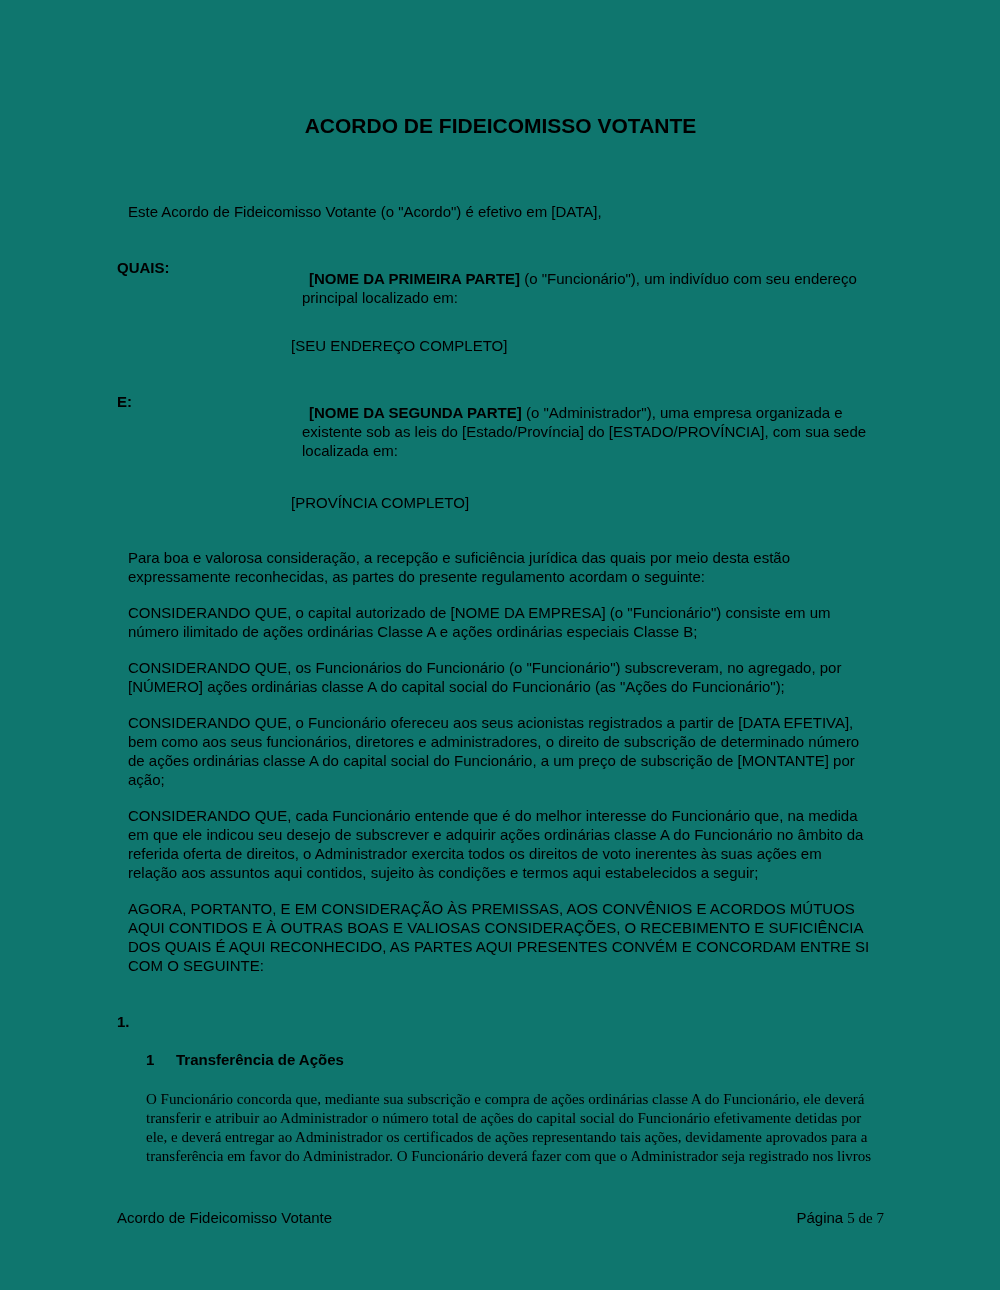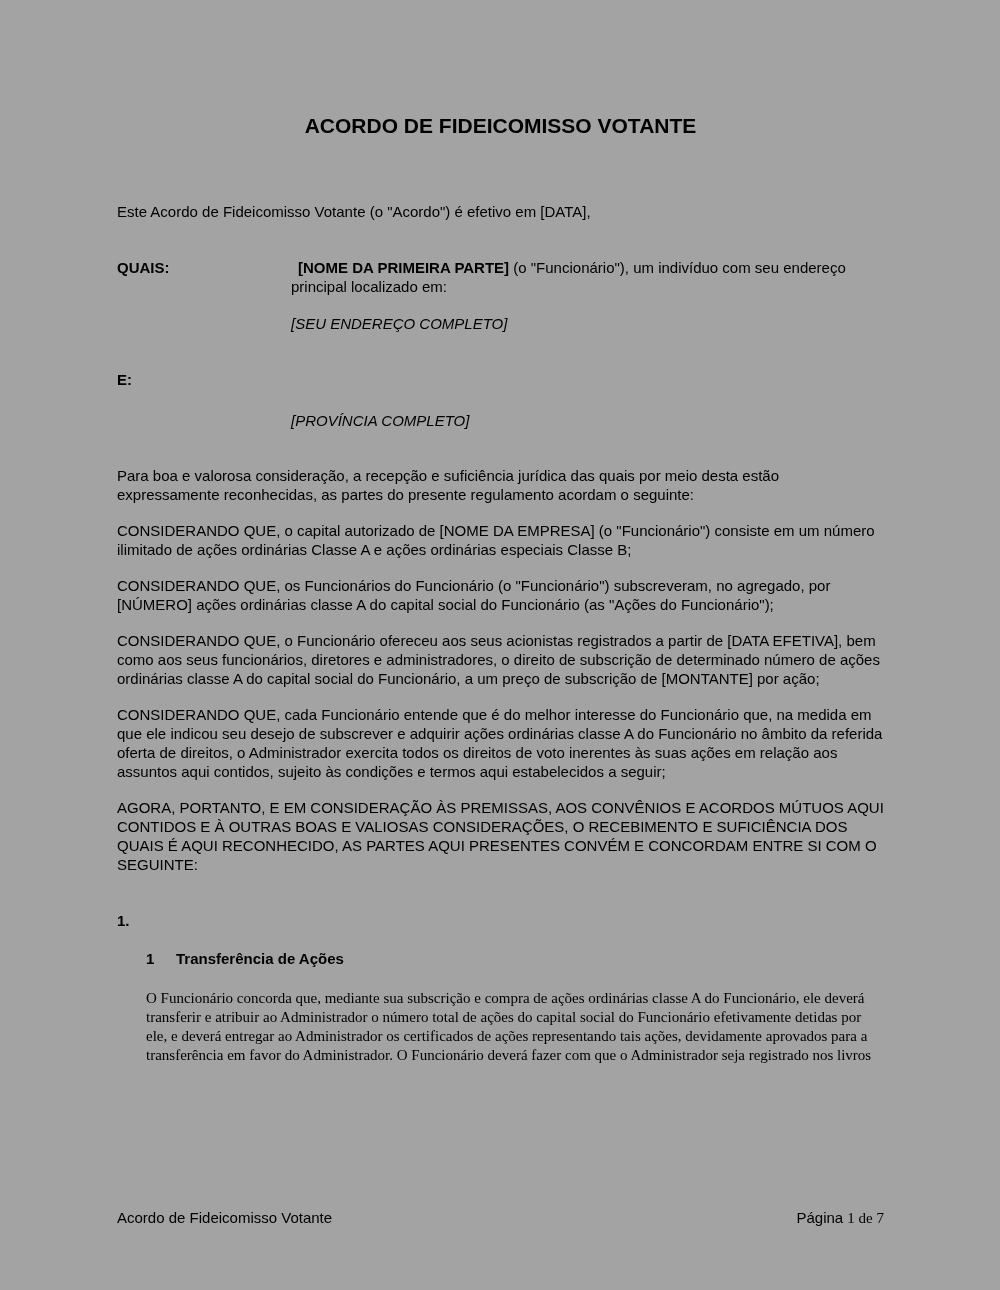--- a/index.html
+++ b/index.html
@@ -4,47 +4,47 @@
 <style>
   html, body {
     margin: 0;
     padding: 0;
     background: #ffffff;
   }
   .page {
     position: relative;
     width: 1000px;
     height: 1290px;
-    background: #a3a3a3;
+    background: #0f766e;
     color: #000000;
     font-family: "Liberation Sans", "DejaVu Sans", sans-serif;
     font-size: 15px;
     line-height: 19px;
     overflow: hidden;
   }
   .content {
     padding: 0 116px 0 117px;
   }
-  p { margin: 0; }
+  p { margin: 11px; }
   .bold { font-weight: bold; padding-left: 7px; }
 
   .title {
     margin: 0;
     padding-top: 112px;
     text-align: center;
     font-size: 21px;
     line-height: 27px;
     font-weight: bold;
   }
   .intro { margin-top: 63px; }
 
   .party { display: flex; margin-top: 37px; }
   .party-label { flex: 0 0 174px; font-weight: bold; }
   .party-body { flex: 1 1 auto; }
-  .party-address { margin-top: 18px; margin-left: 174px; font-style: italic; }
+  .party-address { margin-top: 18px; margin-left: 174px; }
   .party-address.second { margin-top: 22px; }
 
   .para { margin-top: 17px; }
   .para.lead { margin-top: 36px; }
 
   .section-heading { display: flex; margin-top: 37px; font-weight: bold; }
   .section-number { flex: 0 0 29px; }
   .sub-heading { display: flex; margin-left: 29px; margin-top: 19px; font-weight: bold; }
   .sub-number { flex: 0 0 30px; }
   .section-body { margin-left: 29px; margin-top: 21px; font-family: Liberation Serif, serif; }
@@ -72,20 +72,21 @@
     <p class="intro">Este Acordo de Fideicomisso Votante (o "Acordo") é efetivo em [DATA],</p>
 
     <div class="party">
       <div class="party-label">QUAIS:</div>
       <p class="party-body"><span class="bold">[NOME DA PRIMEIRA PARTE]</span><span> (o "Funcionário"), um indivíduo com seu endereço principal localizado em:</span></p>
     </div>
     <p class="party-address">[SEU ENDEREÇO COMPLETO]</p>
 
     <div class="party">
       <div class="party-label">E:</div>
+      <p class="party-body"><span class="bold">[NOME DA SEGUNDA PARTE]</span><span> (o "Administrador"), uma empresa organizada e existente sob as leis do [Estado/Província] do [ESTADO/PROVÍNCIA], com sua sede localizada em:</span></p>
     </div>
     <p class="party-address second">[PROVÍNCIA COMPLETO]</p>
 
     <p class="para lead">Para boa e valorosa consideração, a recepção e suficiência jurídica das quais por meio desta estão expressamente reconhecidas, as partes do presente regulamento acordam o seguinte:</p>
     <p class="para">CONSIDERANDO QUE, o capital autorizado de [NOME DA EMPRESA] (o "Funcionário") consiste em um número ilimitado de ações ordinárias Classe A e ações ordinárias especiais Classe B;</p>
     <p class="para">CONSIDERANDO QUE, os Funcionários do Funcionário (o "Funcionário") subscreveram, no agregado, por [NÚMERO] ações ordinárias classe A do capital social do Funcionário (as "Ações do Funcionário");</p>
     <p class="para">CONSIDERANDO QUE, o Funcionário ofereceu aos seus acionistas registrados a partir de [DATA EFETIVA], bem como aos seus funcionários, diretores e administradores, o direito de subscrição de determinado número de ações ordinárias classe A do capital social do Funcionário, a um preço de subscrição de [MONTANTE] por ação;</p>
     <p class="para">CONSIDERANDO QUE, cada Funcionário entende que é do melhor interesse do Funcionário que, na medida em que ele indicou seu desejo de subscrever e adquirir ações ordinárias classe A do Funcionário no âmbito da referida oferta de direitos, o Administrador exercita todos os direitos de voto inerentes às suas ações em relação aos assuntos aqui contidos, sujeito às condições e termos aqui estabelecidos a seguir;</p>
     <p class="para">AGORA, PORTANTO, E EM CONSIDERAÇÃO ÀS PREMISSAS, AOS CONVÊNIOS E ACORDOS MÚTUOS AQUI CONTIDOS E À OUTRAS BOAS E VALIOSAS CONSIDERAÇÕES, O RECEBIMENTO E SUFICIÊNCIA DOS QUAIS É AQUI RECONHECIDO, AS PARTES AQUI PRESENTES CONVÉM E CONCORDAM ENTRE SI COM O SEGUINTE:</p>
 
@@ -97,15 +98,15 @@
       <span class="sub-number">1</span>
       <span>Transferência de Ações</span>
     </div>
 
     <p class="section-body">O Funcionário concorda que, mediante sua subscrição e compra de ações ordinárias classe A do Funcionário, ele deverá transferir e atribuir ao Administrador o número total de ações do capital social do Funcionário efetivamente detidas por ele, e deverá entregar ao Administrador os certificados de ações representando tais ações, devidamente aprovados para a transferência em favor do Administrador. O Funcionário deverá fazer com que o Administrador seja registrado nos livros</p>
 
   </div>
 
   <div class="footer">
     <span>Acordo de Fideicomisso Votante</span>
-    <span><span>Página</span> <span class="serif-num">1 de 7</span></span>
+    <span><span>Página</span> <span class="serif-num">5 de 7</span></span>
   </div>
 </div>
 
 </body></html>

